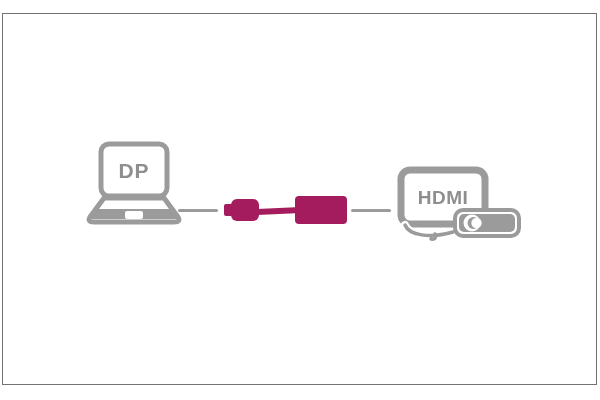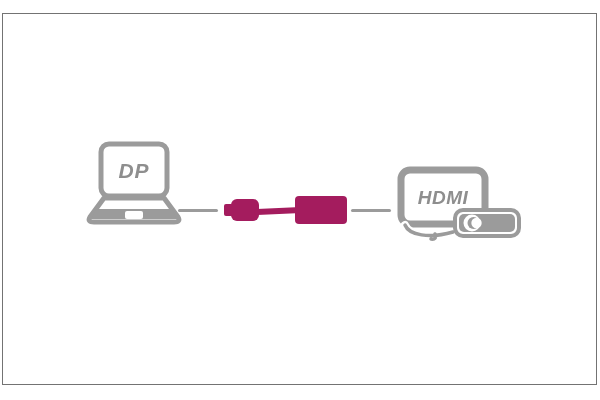--- a/index.html
+++ b/index.html
@@ -7,21 +7,20 @@
     padding: 0;
     background: var(--background, #fff);
     font-family: "Liberation Sans", sans-serif;
   }
   .stage {
     position: relative;
     width: 600px;
     height: 400px;
     background: var(--background, #fff);
     overflow: hidden;
-    font-style: italic;
   }
   .frame {
     position: absolute;
     left: 2px;
     top: 13px;
     width: 595px;
     height: 372px;
     border: 1px solid var(--frame-border, #737373);
     background: var(--background, #fff);
     box-sizing: border-box;

